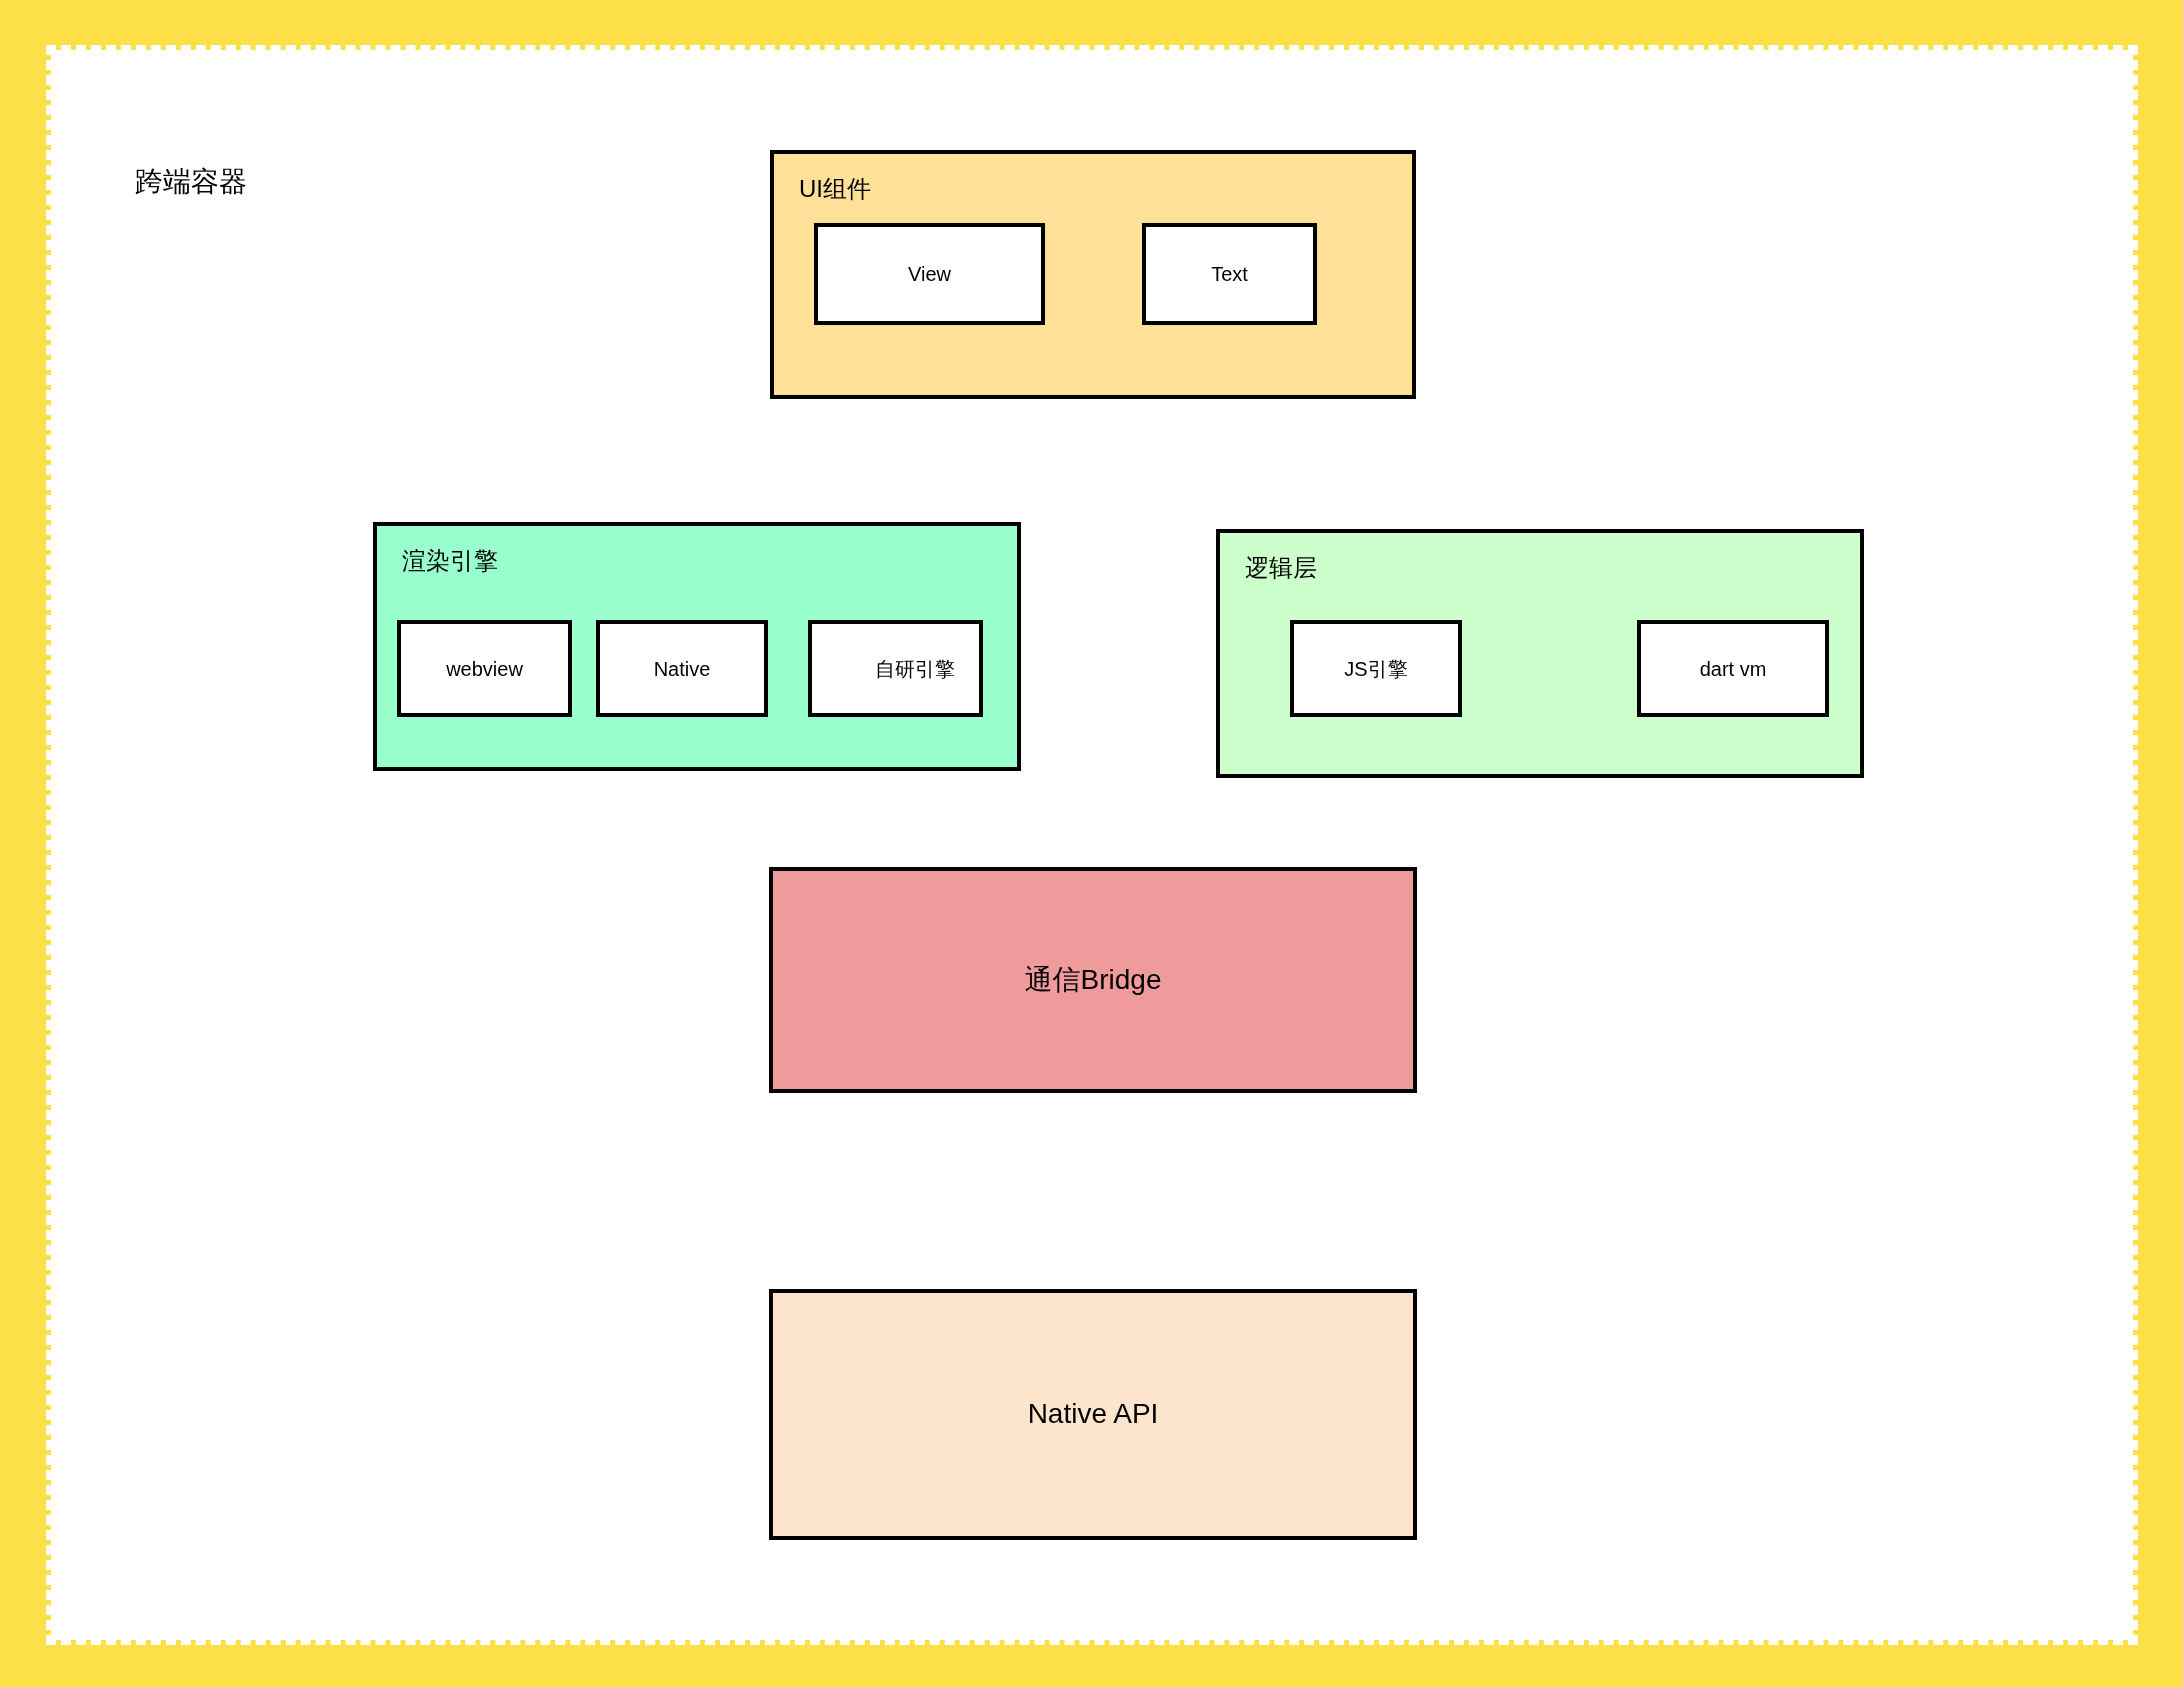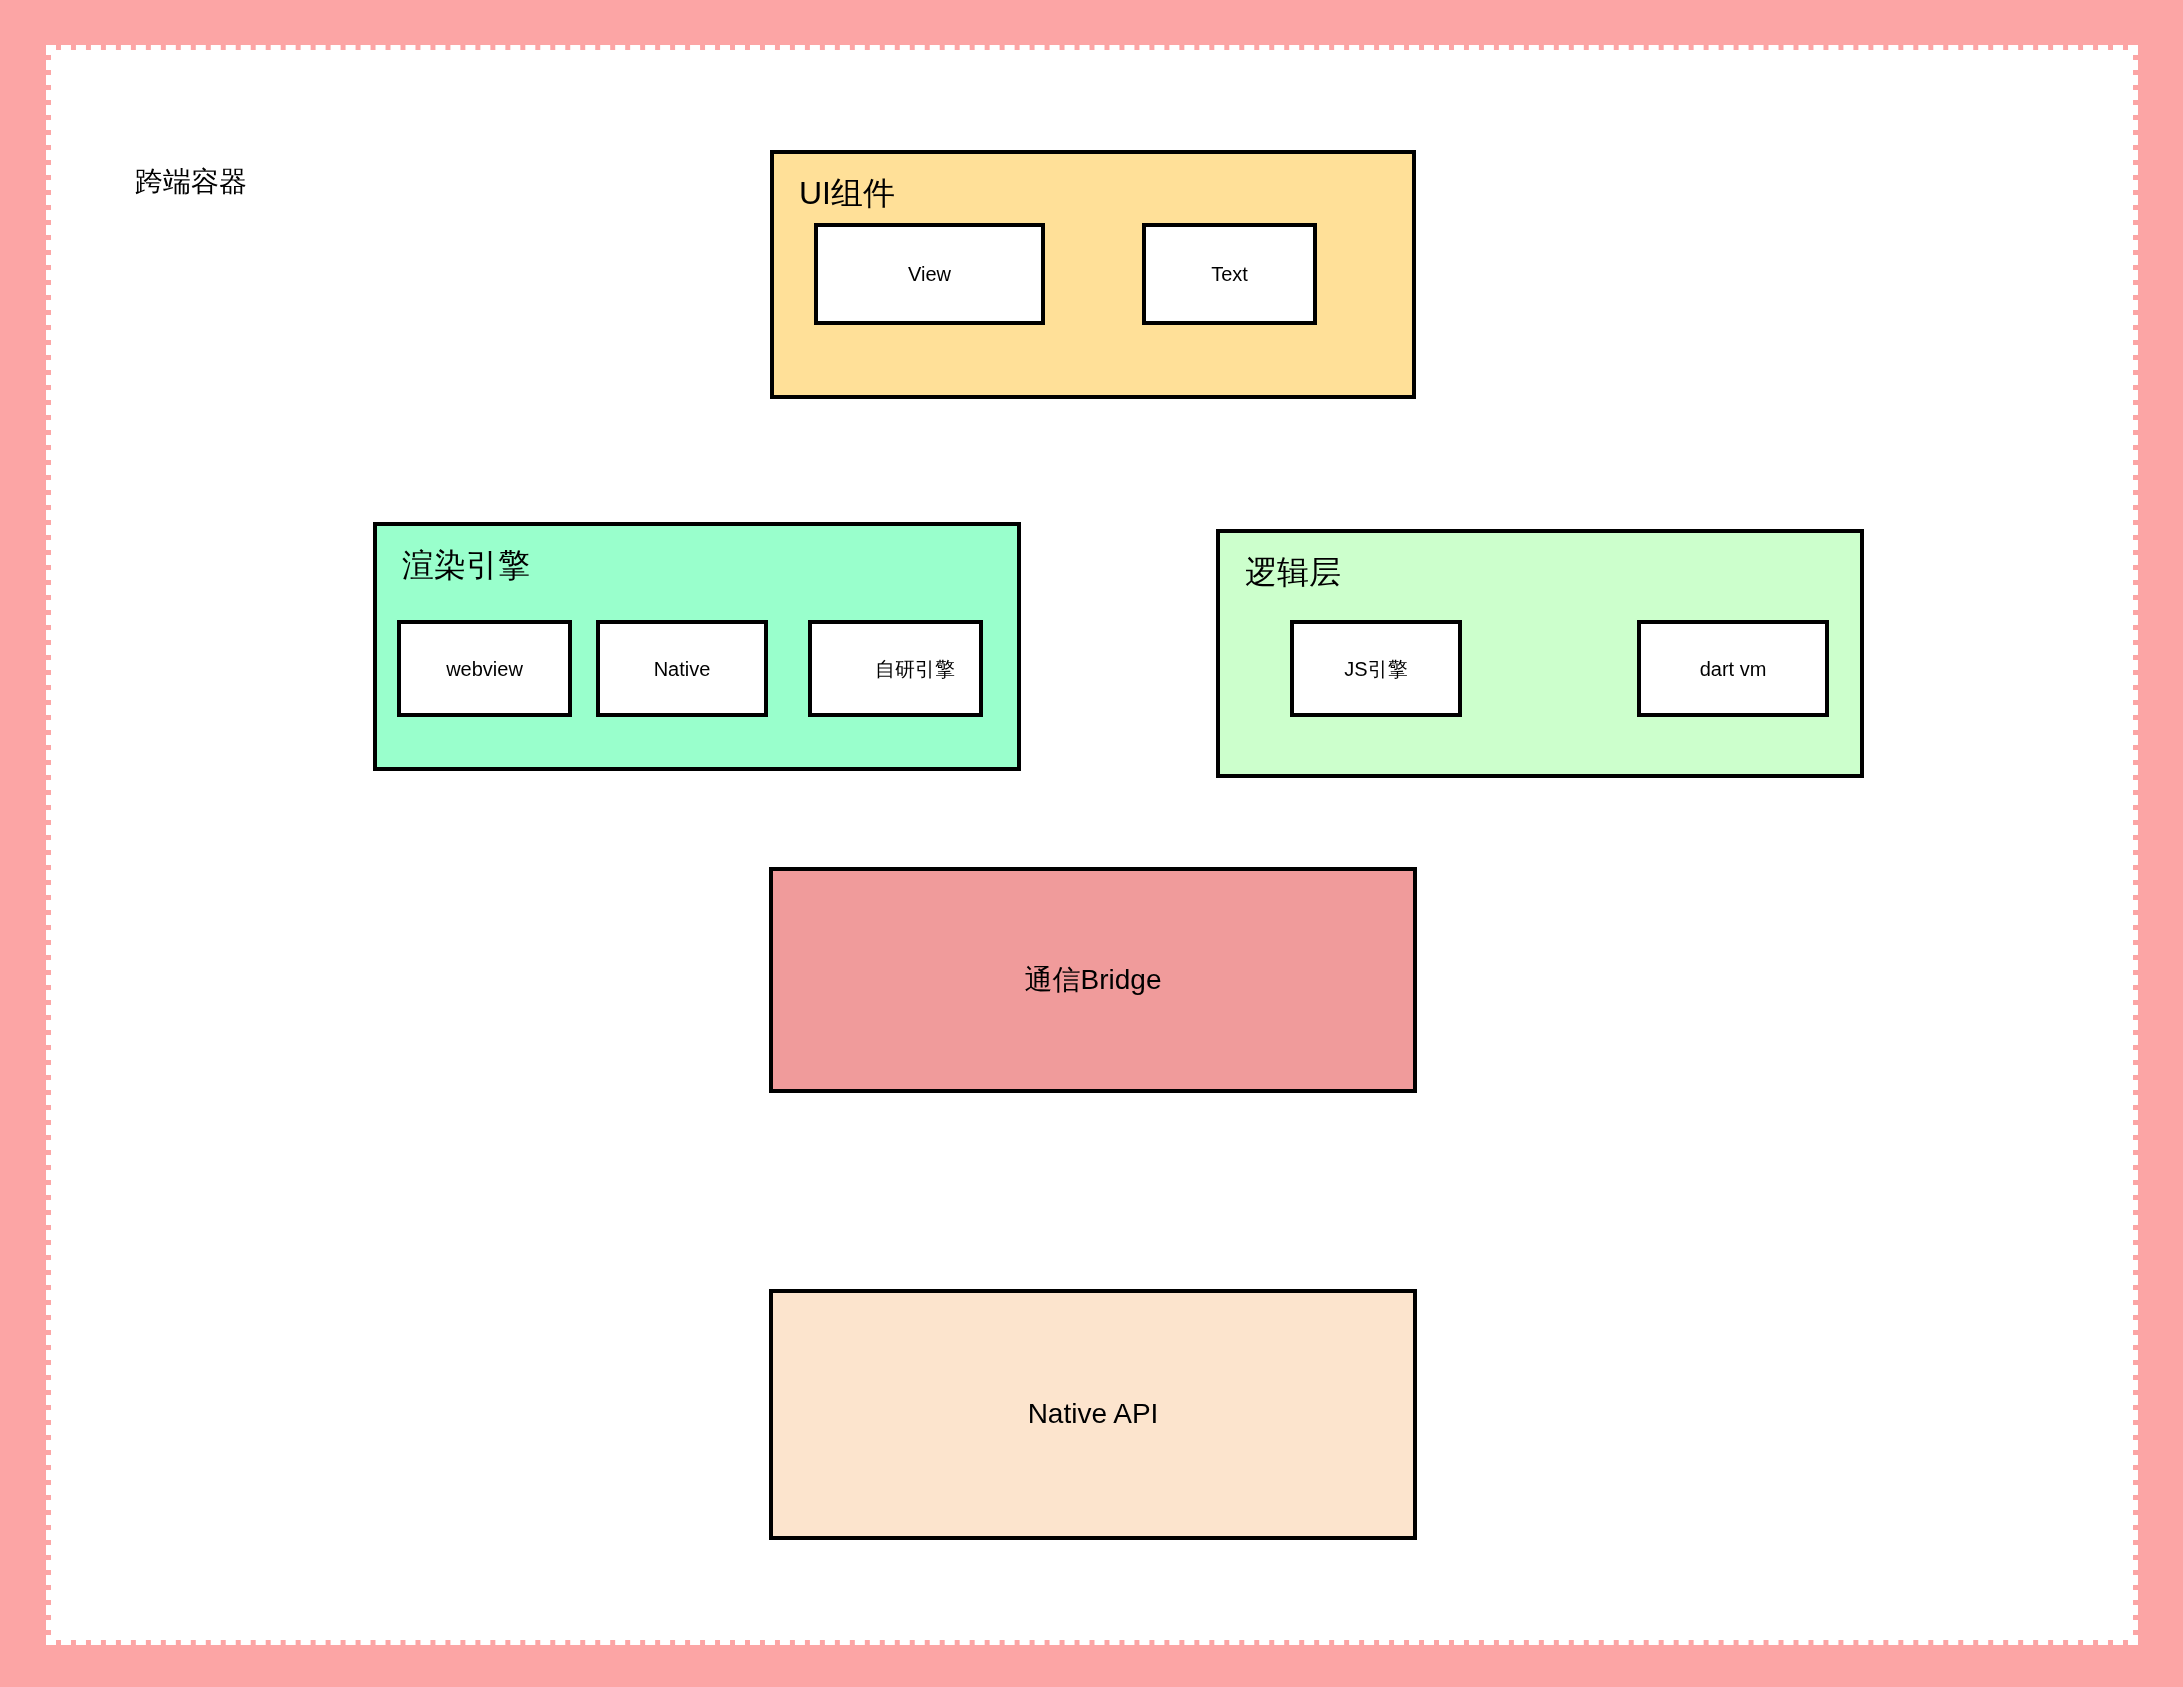--- a/index.html
+++ b/index.html
@@ -11,21 +11,21 @@
     width: 2183px;
     height: 1688px;
     font-family: "Liberation Sans", "DejaVu Sans", sans-serif;
     overflow: hidden;
   }
 
   #canvas {
     position: relative;
     width: 2183px;
     height: 1688px;
-    background: #fca5a5;
+    background: #fde047;
   }
 
   
   #page {
     position: absolute;
     left: 51px;
     top: 50px;
     width: 2082px;
     height: 1590px;
     background: #ffffff;
@@ -53,21 +53,21 @@
   
   .group-box {
     position: absolute;
     box-sizing: border-box;
     border: 4.1px solid #000000;
   }
   .group-label {
     position: absolute;
     left: 25px;
     top: 21.5px;
-    font-size: 32px;
+    font-size: 24px;
     color: #000000;
     white-space: nowrap;
     line-height: 1.1;
   }
 
   
   .leaf-box {
     position: absolute;
     box-sizing: border-box;
     background: #ffffff;

